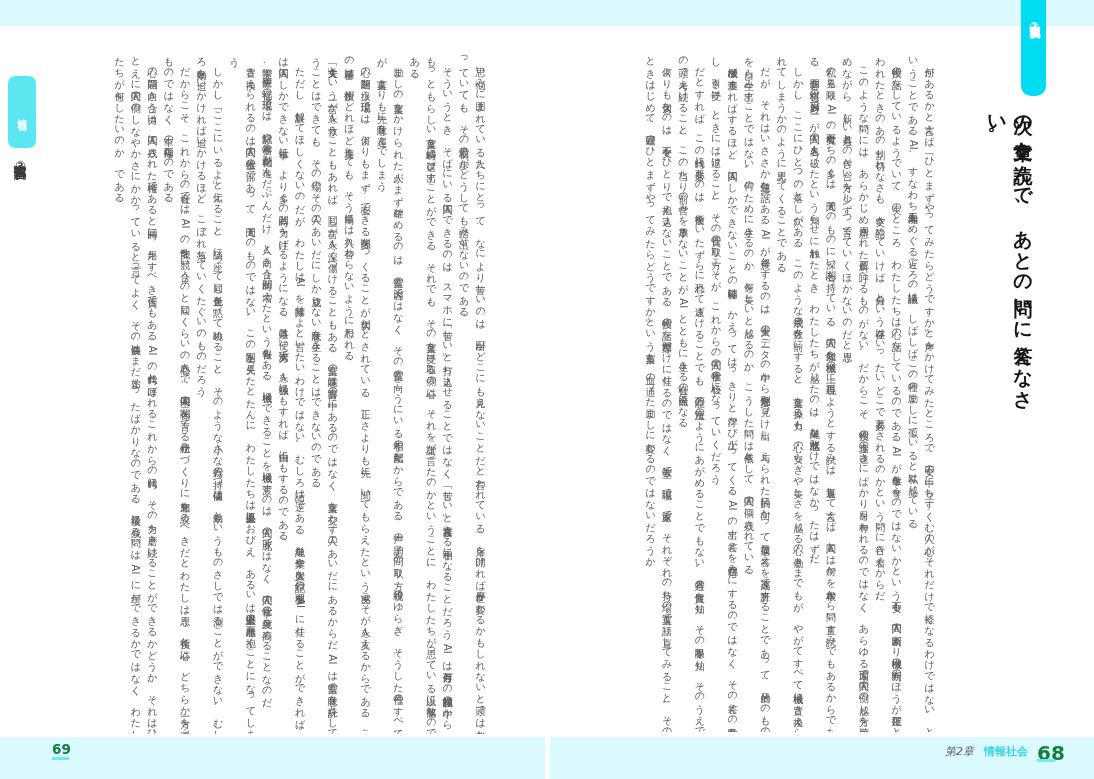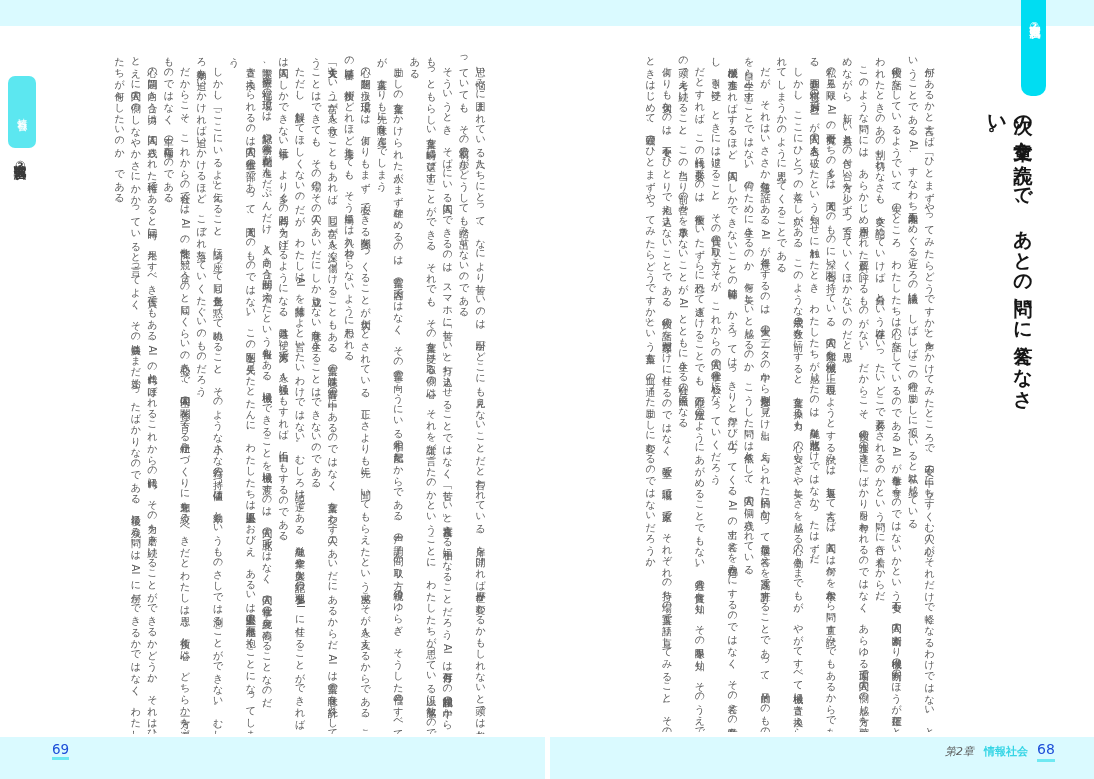--- a/index.html
+++ b/index.html
@@ -30,23 +30,23 @@
 
   
   .passage{position:absolute;top:50px;writing-mode:vertical-rl;overflow:hidden;
     font-size:10px;line-height:16.4px;color:#4e4e4e;letter-spacing:0;
     filter:blur(0.35px);opacity:0.93;text-align:justify;}
   .passage p{margin:0;text-indent:1em;}
   .passage-right{left:575px;width:362px;height:682px;}
   .passage-left{left:55px;width:433px;height:684px;}
 
   
-  .page-num{position:absolute;font-weight:normal;color:#1d4ed8;font-size:13.5px;}
+  .page-num{position:absolute;font-weight:bold;color:#15803d;font-size:13.5px;}
   .page-num-left{left:52px;top:741px;}
-  .page-num-right{left:1037px;top:741px;font-size:14px;}
+  .page-num-right{left:1037px;top:741px;font-size:20px;}
   .page-underline{position:absolute;height:3px;background:#6fe9f2;}
   .underline-left{left:52px;top:757px;width:17px;}
   .underline-right{left:1037px;top:759px;width:18px;}
   .chapter-label{position:absolute;left:945px;top:744px;font-size:11px;color:#5a5a5a;font-style:italic;}
   .chapter-topic{position:absolute;left:984px;top:744px;font-size:11px;color:#35d5e5;font-weight:bold;}
 </style>
 </head>
 <body>
 
 <div id="canvas">

